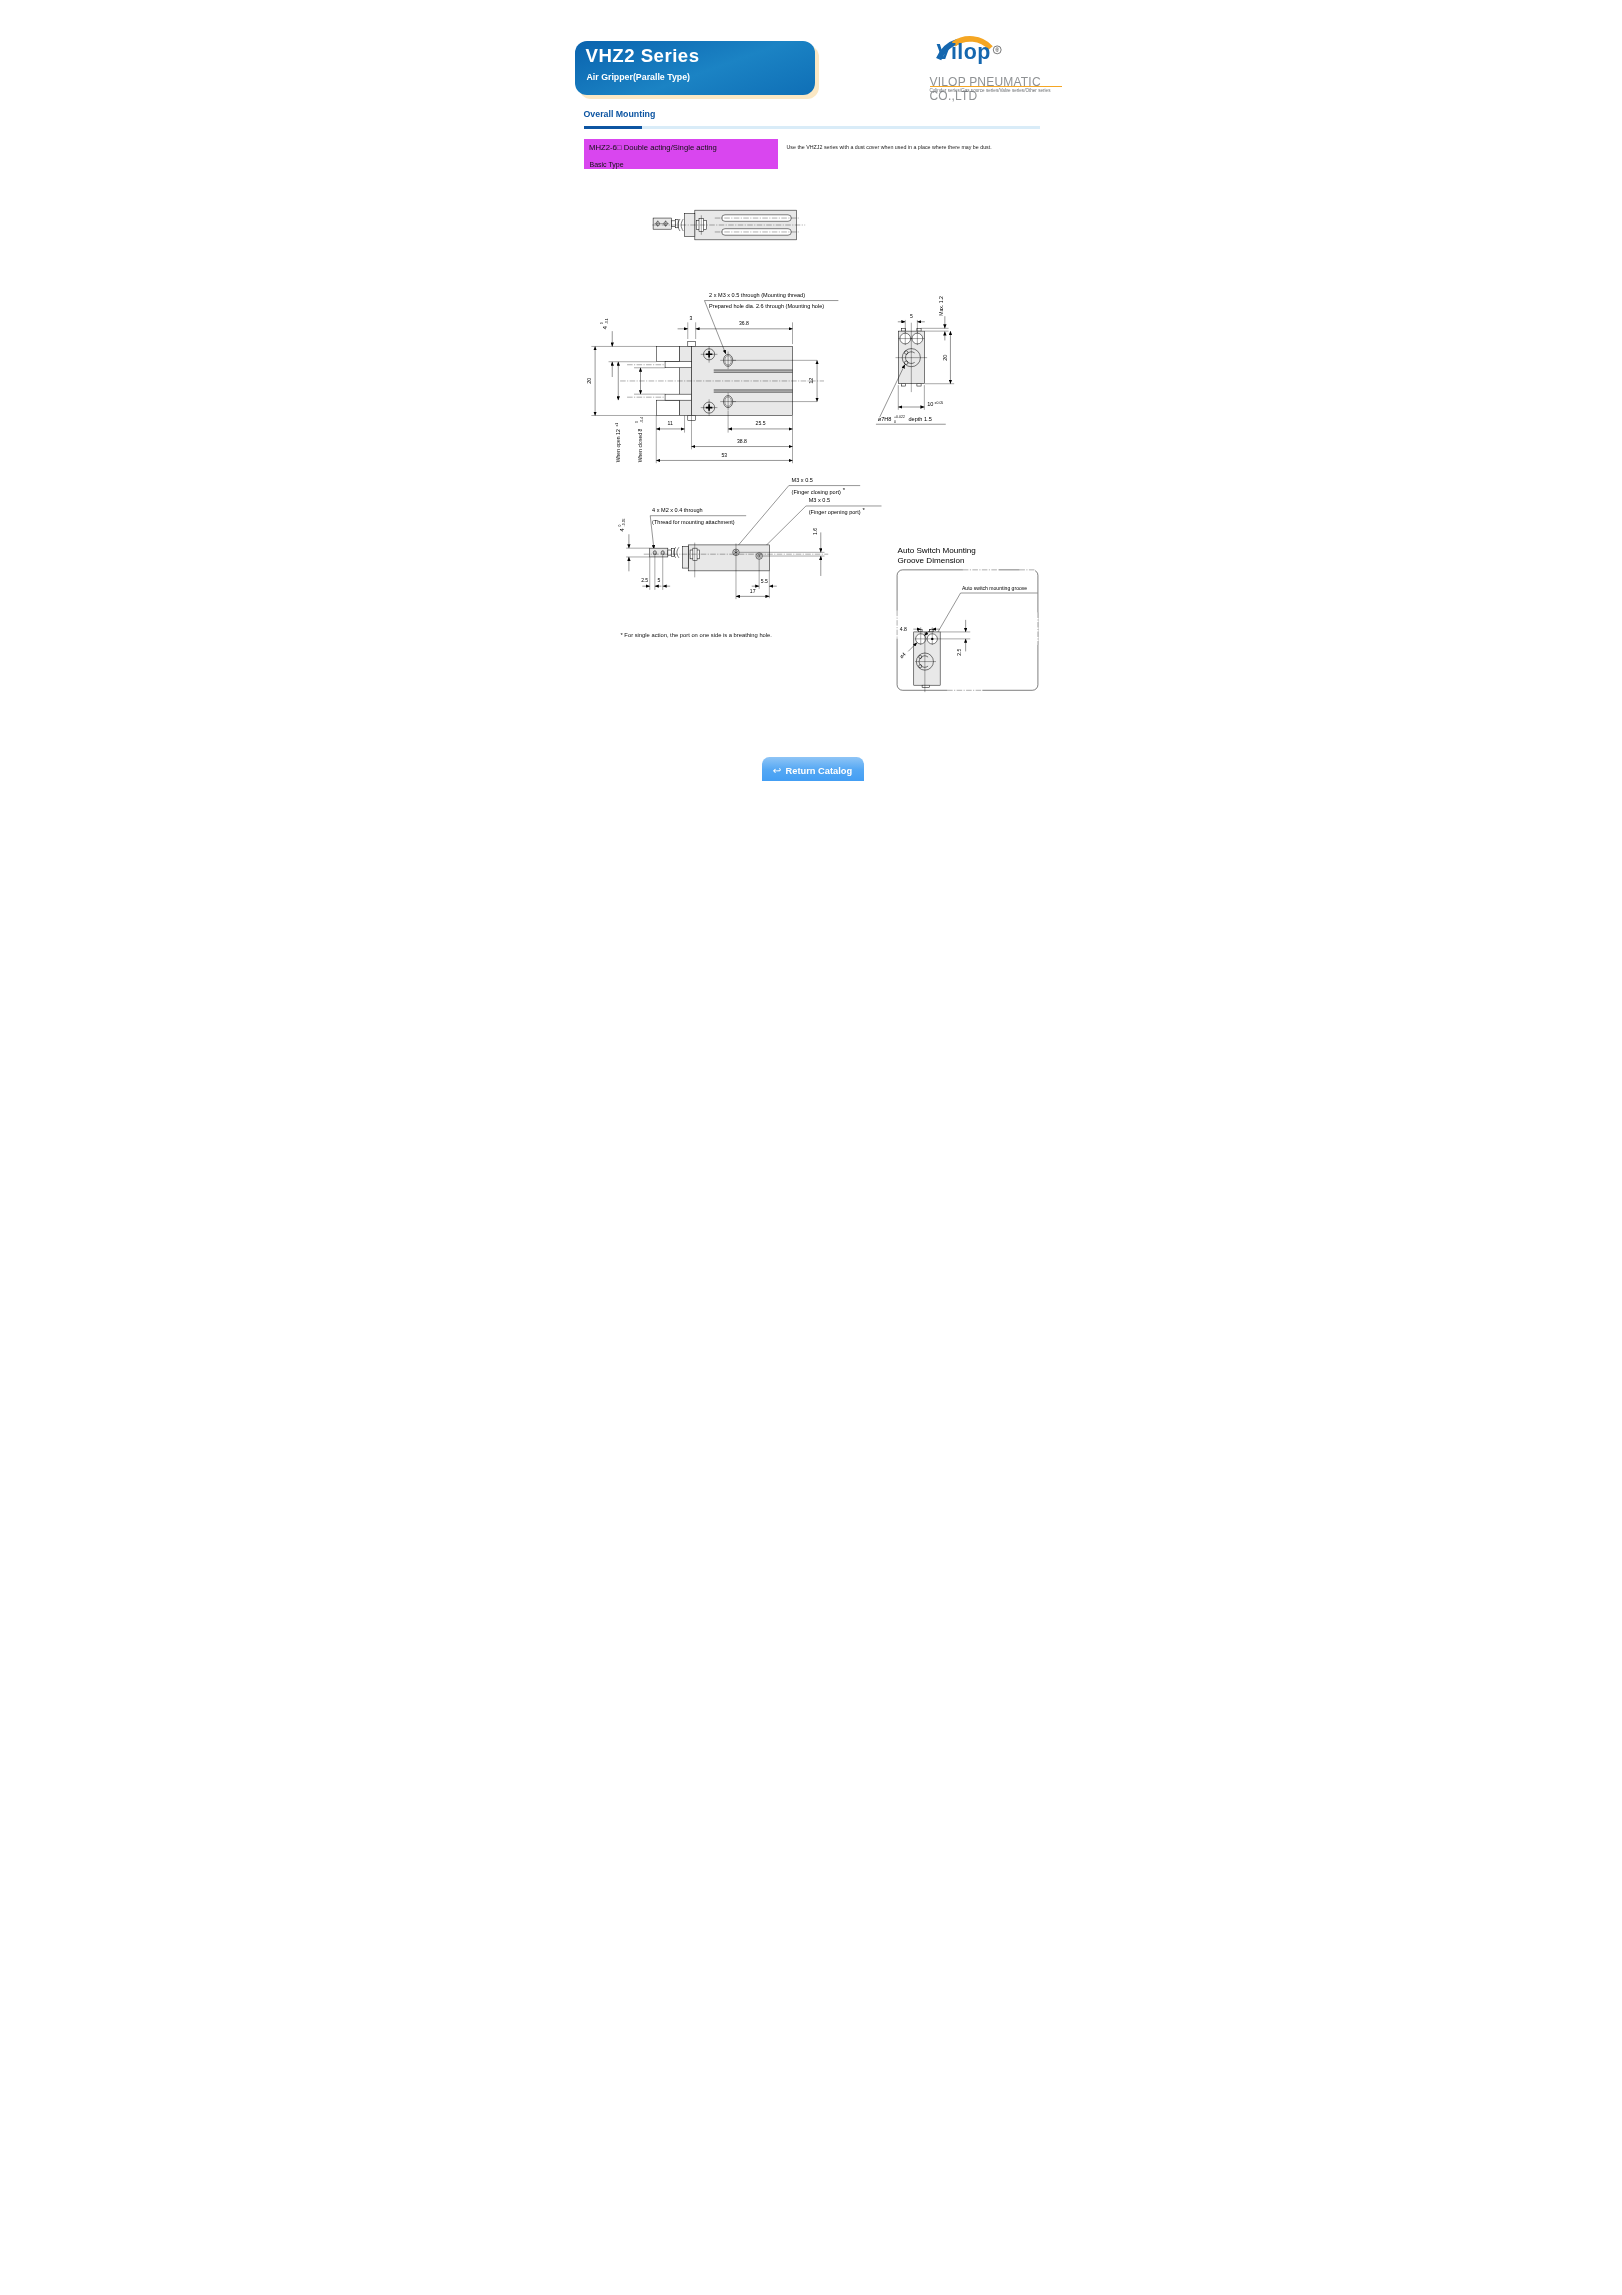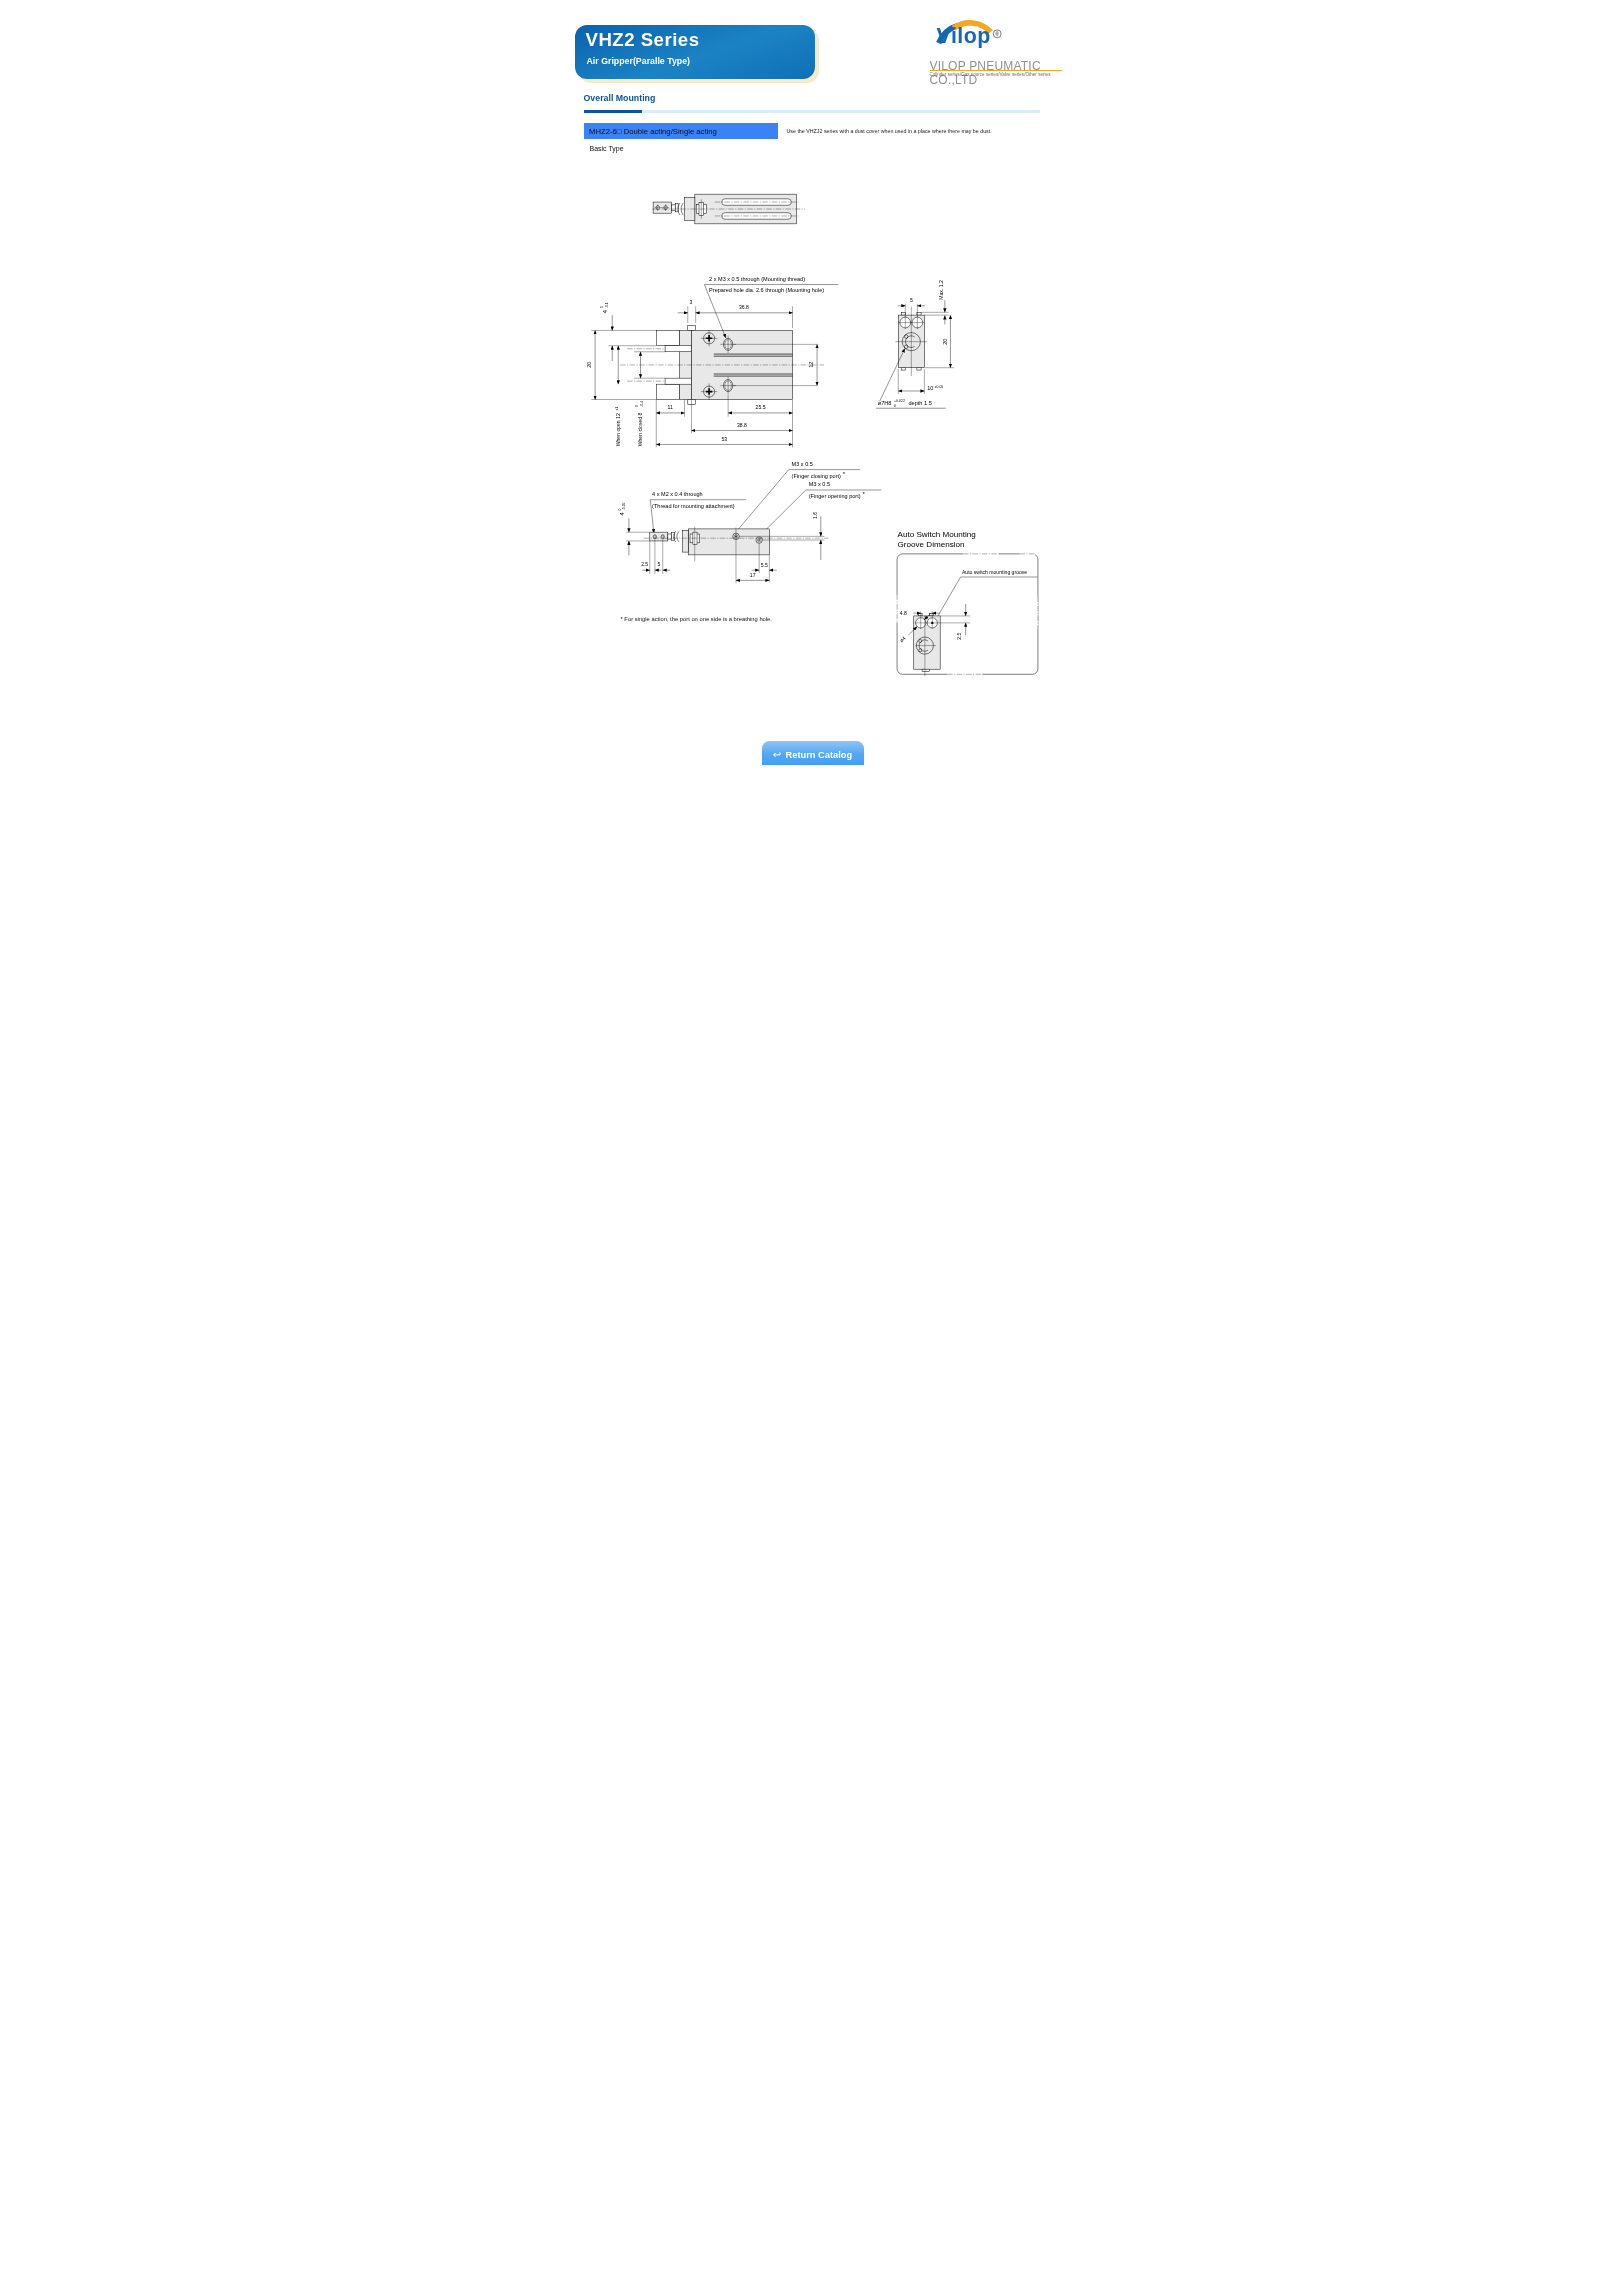--- a/index.html
+++ b/index.html
@@ -1,34 +1,34 @@
 <!DOCTYPE html>
 <html style="font-size:7.4px"><head>
 <meta charset="utf-8">
 <style>
   html,body{margin:0;padding:0;background:#ffffff}
-  .page{position:relative;width:541px;height:765px;margin:0 auto;background:#fff;
+  .page{position:relative;width:541px;height:765px;margin:16px auto;background:#fff;
         overflow:hidden;font-family:"Liberation Sans",sans-serif}
   .abs{position:absolute}
   
   .hdr-shadow{left:38px;top:29px;width:240px;height:54px;border-radius:12px;background:#fbe8c4}
   .hdr{left:34px;top:25px;width:240px;height:54px;border-radius:12px;
        background:linear-gradient(160deg,#0a63ae 0%,#1b83c4 55%,#0f6fb6 100%);color:#fff}
   .hdr-title{position:absolute;left:11px;top:3.7px;font-size:18.6px;font-weight:700;letter-spacing:0.5px}
   .hdr-sub{position:absolute;left:12px;top:31px;font-size:8.8px;font-weight:700}
   
   .logo-brand{left:396px;top:24px;font-size:21.4px;font-weight:700;color:#1567af;letter-spacing:0.5px}
   .logo-co{left:389px;top:59px;font-size:12px;font-weight:400;color:#8f9294;letter-spacing:0.2px}
   .logo-rule{left:389px;top:70px;width:132px;height:1.4px;background:#f5a623}
   .logo-tag{left:389px;top:72px;font-size:4.6px;color:#6c6f72}
   
   .sec-title{left:43px;top:93px;font-size:8.8px;font-weight:700;color:#0d55a2}
   .sec-bar{left:43px;top:110px;width:456px;height:2.8px;background:#d9ecf8}
   .sec-bar-dark{position:absolute;left:0;top:0;width:58px;height:2.8px;background:#0d55a2}
-  .model-box{left:43px;top:123px;width:194px;height:16px;background:#3b82f6}
+  .model-box{left:43px;top:123px;width:194px;height:30px;background:#d946ef}
   .model-name{position:absolute;left:5.6px;top:0;line-height:17.6px;font-size:7.7px;color:#111}
   .model-note{left:246px;top:128px;font-size:5.3px;color:#222}
   .basic{left:49px;top:145px;font-size:7px;color:#111}
   .footnote{left:80px;top:616px;font-size:5.8px;color:#111}
   .asw-head{left:357px;top:530px;font-size:8.1px;font-weight:400;color:#000;line-height:1.25}
   .asw-head span{display:block}
   
   .btn{left:221px;top:741px;width:102px;height:28px;border-radius:7.4px 7.4px 4.6px 4.6px;
        background:linear-gradient(180deg,#8fc5f6 0%,#55a8f4 45%,#3d9bf4 100%);
        display:flex;align-items:center;justify-content:center;gap:4.2px;color:#fff;cursor:pointer}

